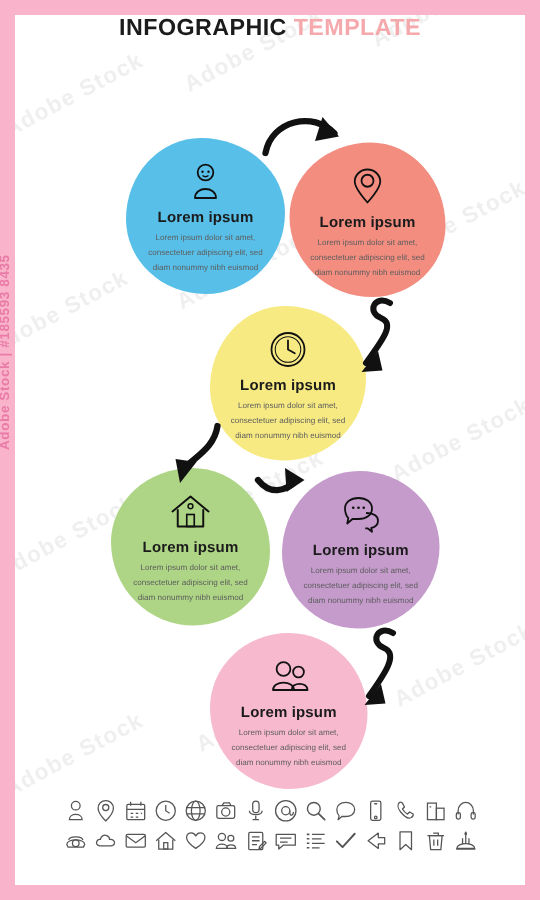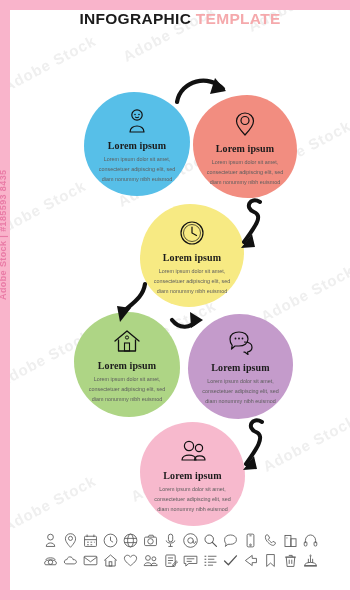--- a/index.html
+++ b/index.html
@@ -40,21 +40,20 @@
     display:flex;flex-direction:column;align-items:center;
     justify-content:flex-start;
     padding-top:14px;box-sizing:border-box;
     text-align:center;
   }
   .blob .ico{width:30px;height:30px;margin-bottom:4px;}
   .blob .ico svg{width:30px;height:30px;display:block;}
   .blob .hd{
     font-size:10px;font-weight:700;color:#1b1b1b;letter-spacing:.1px;
     margin-bottom:3px;
-    font-family:Liberation Serif, serif;
   }
   .blob .bd{
     font-size:5.4px;line-height:1.85;color:#5d5d5d;width:78%;
   }
   .b1{left:74px;top:82px;width:106px;height:104px;background:#57bfe8;
       border-radius:47% 53% 50% 50% / 52% 48% 52% 48%;}
   .b2{left:183px;top:85px;width:104px;height:103px;background:#f28d80;
       border-radius:52% 48% 47% 53% / 48% 54% 46% 52%;}
   .b3{left:130px;top:194px;width:104px;height:103px;background:#f7ea83;
       border-radius:48% 52% 53% 47% / 53% 47% 53% 47%;}

